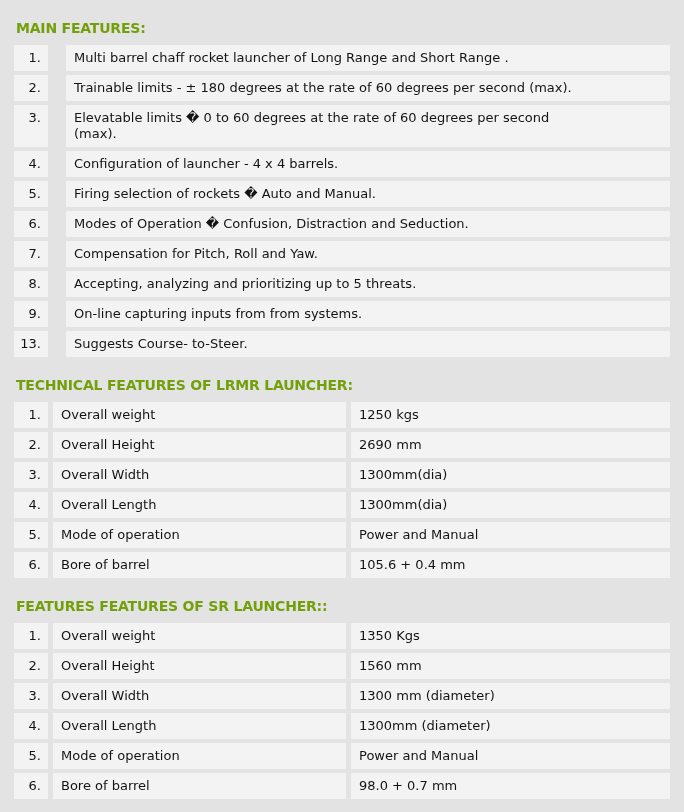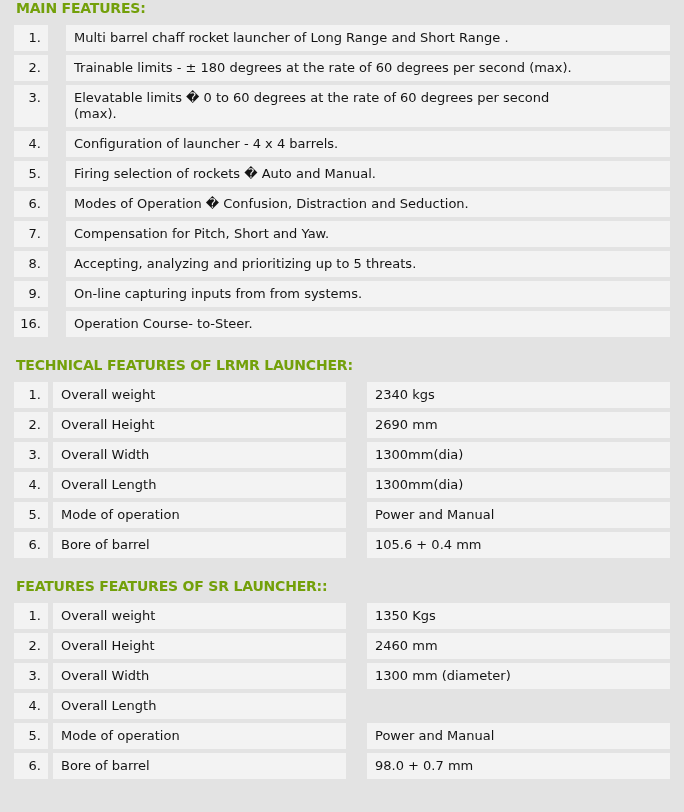--- a/index.html
+++ b/index.html
@@ -10,21 +10,21 @@
     background: #e3e3e3;
     font-family: "DejaVu Sans", sans-serif;
     font-size: 13px;
     color: #141414;
     overflow: hidden;
   }
   .page {
     box-sizing: border-box;
     width: 684px;
     height: 624px;
-    padding: 0 14px 12px 14px;
+    padding: 20px 14px 12px 14px;
   }
   .section { margin: 0; }
   .section + .section { margin-top: 20px; }
   .heading {
     font-size: 14px;
     line-height: 16px;
     font-weight: bold;
     color: #73a00a;
     margin: 0 0 9px 2px;
     letter-spacing: -0.2px;
@@ -47,21 +47,21 @@
     margin-right: 5px;
   }
   .txt {
     flex: 1 1 auto;
     white-space: pre-wrap;
     margin-left: 13px;
   }
   .label {
     flex: none;
     width: 293px;
-    margin-right: 21px;
+    margin-right: 5px;
   }
   .value { flex: 1 1 auto; }
 </style>
 </head>
 <body>
 
 <div class="page">
 
   <div class="section">
     <h2 class="heading">MAIN FEATURES:</h2>
@@ -86,44 +86,44 @@
       <div class="row">
         <div class="cell num">5.</div>
         <div class="cell txt">Firing selection of rockets � Auto and Manual.</div>
       </div>
       <div class="row">
         <div class="cell num">6.</div>
         <div class="cell txt">Modes of Operation � Confusion, Distraction and Seduction.</div>
       </div>
       <div class="row">
         <div class="cell num">7.</div>
-        <div class="cell txt">Compensation for Pitch, Short and Yaw.</div>
+        <div class="cell txt">Compensation for Pitch, Roll and Yaw.</div>
       </div>
       <div class="row">
         <div class="cell num">8.</div>
         <div class="cell txt">Accepting, analyzing and prioritizing up to 5 threats.</div>
       </div>
       <div class="row">
         <div class="cell num">9.</div>
         <div class="cell txt">On-line capturing inputs from from systems.</div>
       </div>
       <div class="row">
-        <div class="cell num">16.</div>
-        <div class="cell txt">Operation Course- to-Steer.</div>
+        <div class="cell num">13.</div>
+        <div class="cell txt">Suggests Course- to-Steer.</div>
       </div>
     </div>
   </div>
 
   <div class="section">
     <h2 class="heading">TECHNICAL FEATURES OF LRMR LAUNCHER:</h2>
     <div>
       <div class="row">
         <div class="cell num">1.</div>
         <div class="cell label">Overall weight</div>
-        <div class="cell value">2340 kgs</div>
+        <div class="cell value">1250 kgs</div>
       </div>
       <div class="row">
         <div class="cell num">2.</div>
         <div class="cell label">Overall Height</div>
         <div class="cell value">2690 mm</div>
       </div>
       <div class="row">
         <div class="cell num">3.</div>
         <div class="cell label">Overall Width</div>
         <div class="cell value">1300mm(dia)</div>
@@ -150,30 +150,31 @@
     <h2 class="heading">FEATURES FEATURES OF SR LAUNCHER::</h2>
     <div>
       <div class="row">
         <div class="cell num">1.</div>
         <div class="cell label">Overall weight</div>
         <div class="cell value">1350 Kgs</div>
       </div>
       <div class="row">
         <div class="cell num">2.</div>
         <div class="cell label">Overall Height</div>
-        <div class="cell value">2460 mm</div>
+        <div class="cell value">1560 mm</div>
       </div>
       <div class="row">
         <div class="cell num">3.</div>
         <div class="cell label">Overall Width</div>
         <div class="cell value">1300 mm (diameter)</div>
       </div>
       <div class="row">
         <div class="cell num">4.</div>
         <div class="cell label">Overall Length</div>
+        <div class="cell value">1300mm (diameter)</div>
       </div>
       <div class="row">
         <div class="cell num">5.</div>
         <div class="cell label">Mode of operation</div>
         <div class="cell value">Power and Manual</div>
       </div>
       <div class="row">
         <div class="cell num">6.</div>
         <div class="cell label">Bore of barrel</div>
         <div class="cell value">98.0 + 0.7 mm</div>

